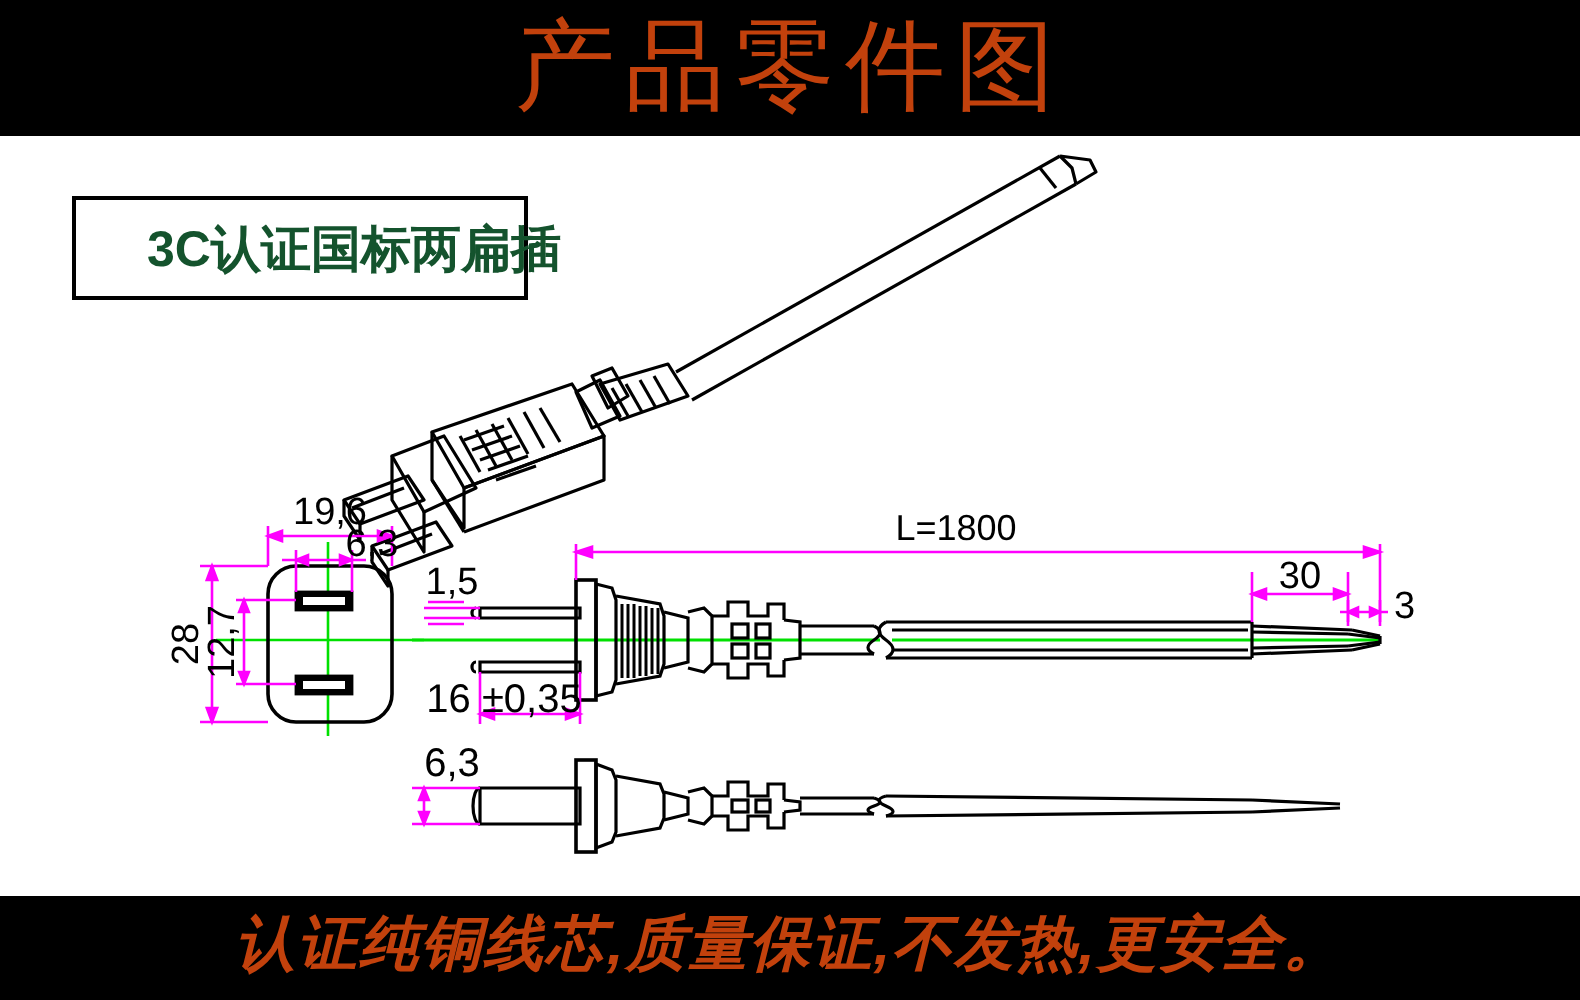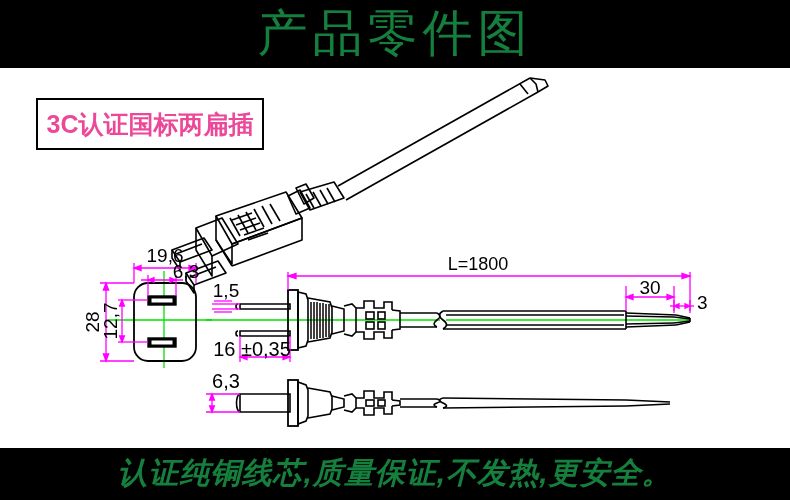--- a/index.html
+++ b/index.html
@@ -22,21 +22,21 @@
     background: #000000;
   }
   #header-band { top: 0; height: 68px; }
   #footer-band { top: 448px; height: 52px; }
 
   .band-text {
     position: absolute;
     left: 0;
     width: 790px;
     text-align: center;
-    color: #15803d;
+    color: #c2410c;
     white-space: nowrap;
   }
   #title-text {
     top: 2px;
     font-family: "Liberation Serif", serif;
     font-size: 50px;
     line-height: 62px;
     letter-spacing: 5px;
   }
   #slogan-text {
@@ -64,23 +64,24 @@
     left: 0;
     top: 0;
     width: 100%;
     height: 100%;
     display: flex;
     align-items: center;
     justify-content: center;
     font-family: "Liberation Sans", sans-serif;
     font-size: 25px;
     font-weight: bold;
-    color: #ec4899;
+    color: #14532d;
     white-space: nowrap;
     letter-spacing: 0px;
+    padding-left: 27px;
   }
 
   #drawing-svg {
     position: absolute;
     left: 0;
     top: 68px;
     width: 790px;
     height: 380px;
     display: block;
   }

